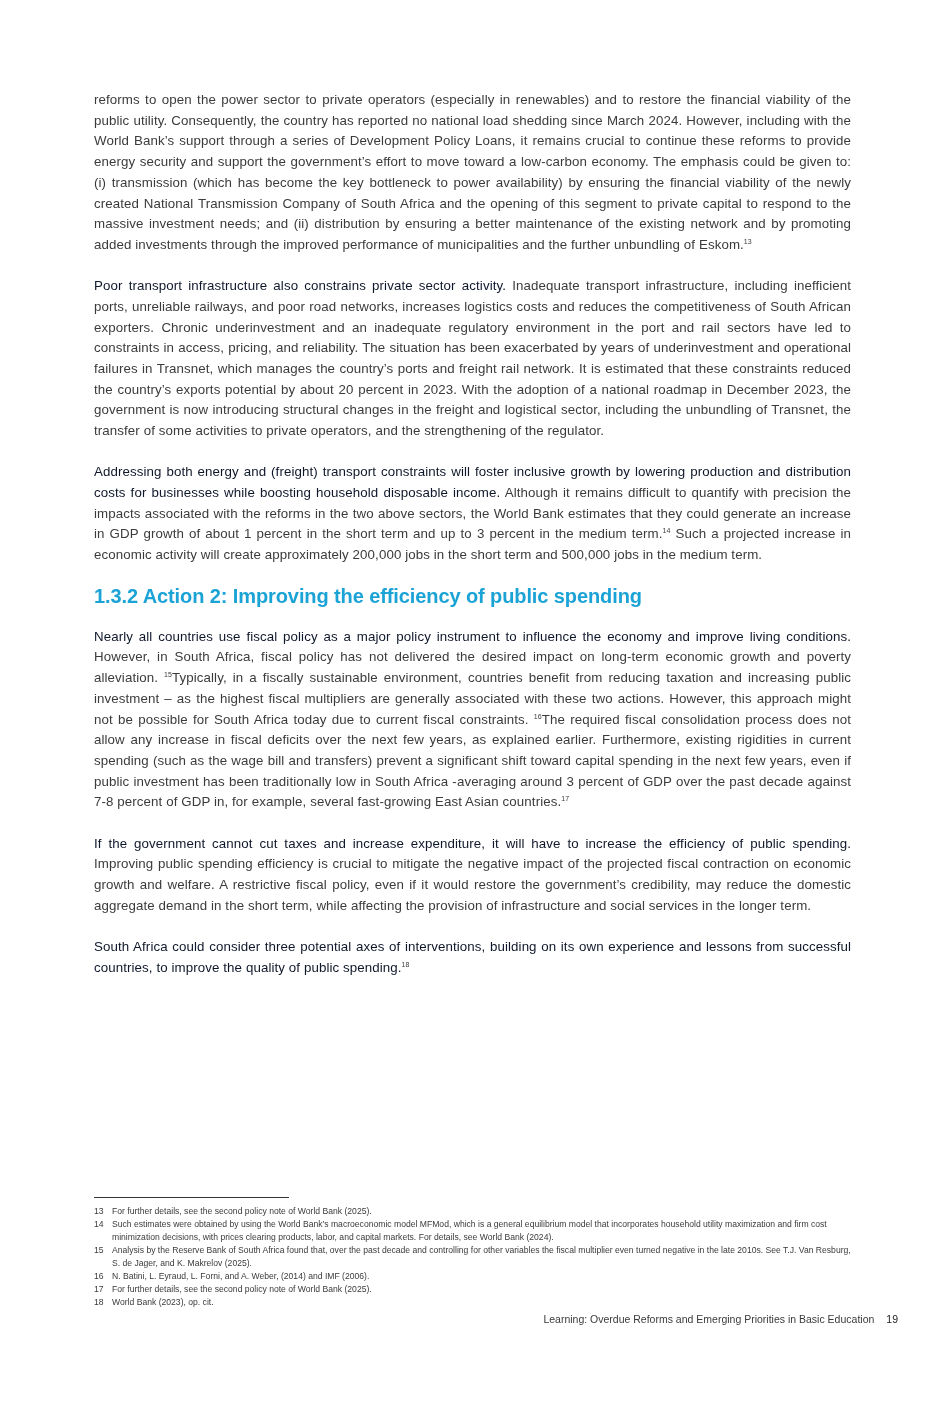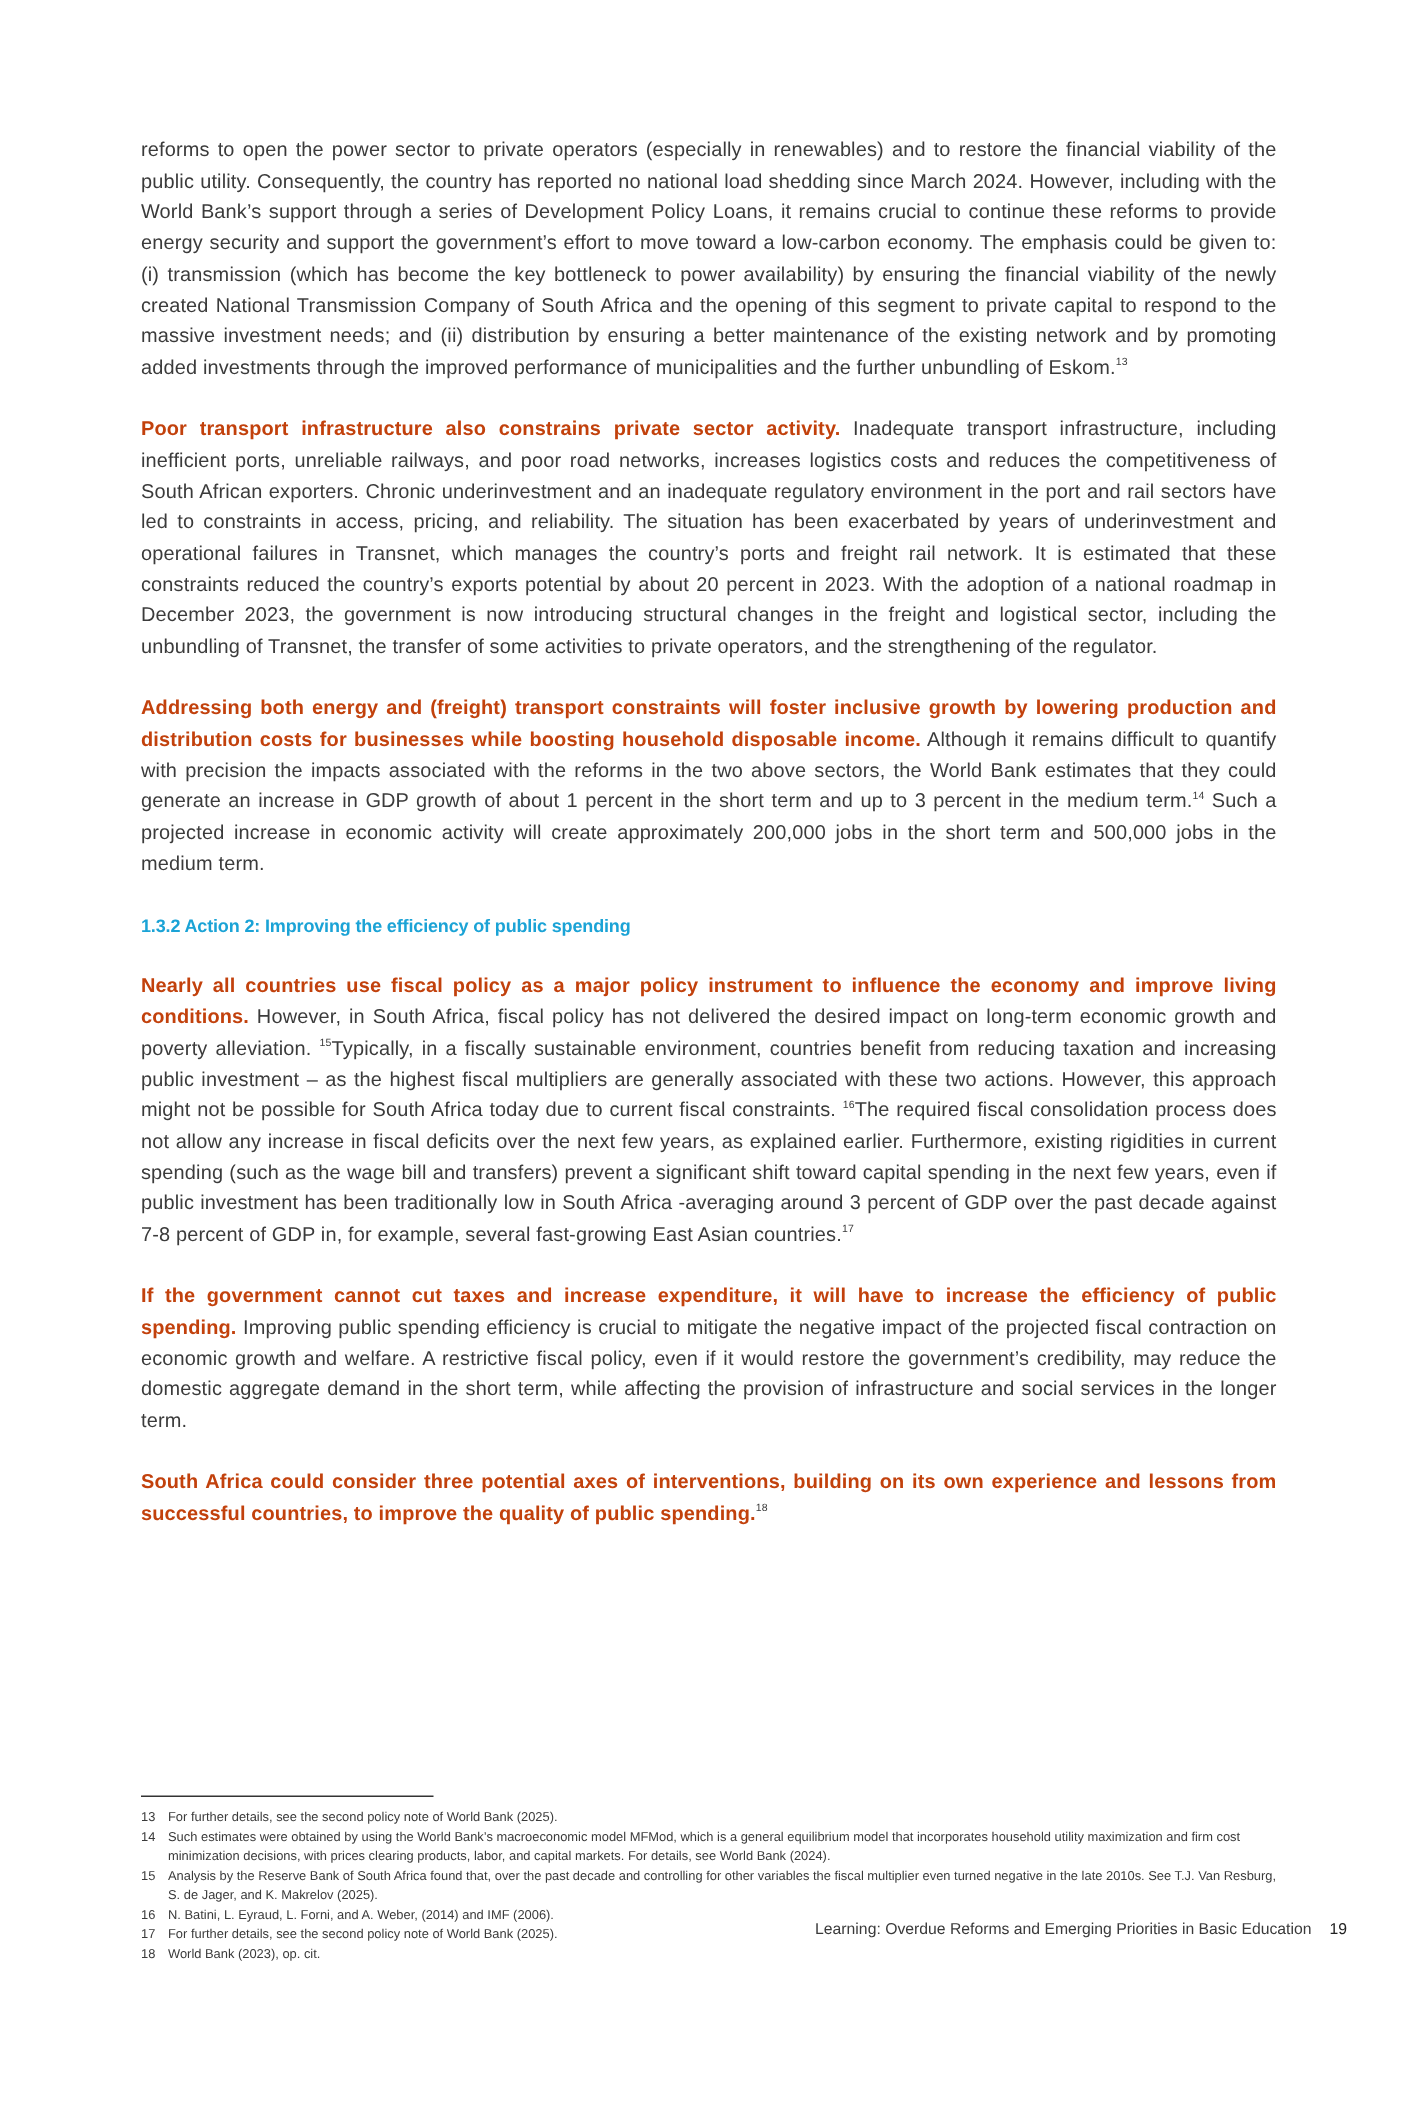--- a/index.html
+++ b/index.html
@@ -2,31 +2,31 @@
 <html><head>
 <meta charset="utf-8">
 <style>
   html, body { margin: 0; padding: 0; background: #ffffff; }
   body { width: 945px; height: 1403px; position: relative; overflow: hidden;
          font-family: "Liberation Sans", sans-serif; color: #3a3a3a; }
   .page { position: absolute; left: 94px; top: 90px; width: 757px; }
   p.para { margin: 0; font-size: 13.3px; line-height: 20.7px; text-align: justify;
            letter-spacing: 0.1px; color: #3b3b3b; }
   .gap { height: 20.5px; }
-  .lead { font-weight: bold; color: #c2410c; }
+  .lead { font-weight: normal; color: #0f172a; }
   sup { font-size: 7px; vertical-align: super; line-height: 0; }
-  h2.section { margin: 0; font-size: 12px; line-height: 20px; color: #1ba3d6;
+  h2.section { margin: 0; font-size: 20px; line-height: 20px; color: #1ba3d6;
                font-weight: bold; letter-spacing: -0.1px; }
   .fn-rule { position: absolute; left: 94px; top: 1197px; width: 195px; height: 1px;
              background: #333; }
   .footnotes { position: absolute; left: 94px; top: 1205px; width: 757px; }
   .fn { display: flex; font-size: 8.6px; line-height: 13px; color: #3a3a3a; }
   .fn-num { width: 18px; flex: 0 0 18px; }
   .fn-text { flex: 1; }
-  .footer { position: absolute; right: 47px; top: 1280px; font-size: 10.5px; color: #3a3a3a;
+  .footer { position: absolute; right: 47px; top: 1313px; font-size: 10.5px; color: #3a3a3a;
             display: flex; gap: 12px; align-items: baseline; }
   .footer .pg { font-weight: normal; color: #222; }
 </style>
 </head>
 <body>
 
 <div class="page">
 
   <p class="para"><span>reforms to open the power sector to private operators (especially in renewables) and to restore the financial viability of the public utility. Consequently, the country has reported no national load shedding since March 2024. However, including with the World Bank’s support through a series of Development Policy Loans, it remains crucial to continue these reforms to provide energy security and support the government’s effort to move toward a low-carbon economy. The emphasis could be given to: (i) transmission (which has become the key bottleneck to power availability) by ensuring the financial viability of the newly created National Transmission Company of South Africa and the opening of this segment to private capital to respond to the massive investment needs; and (ii) distribution by ensuring a better maintenance of the existing network and by promoting added investments through the improved performance of municipalities and the further unbundling of Eskom.</span><sup>13</sup></p>
   <div class="gap"></div>

